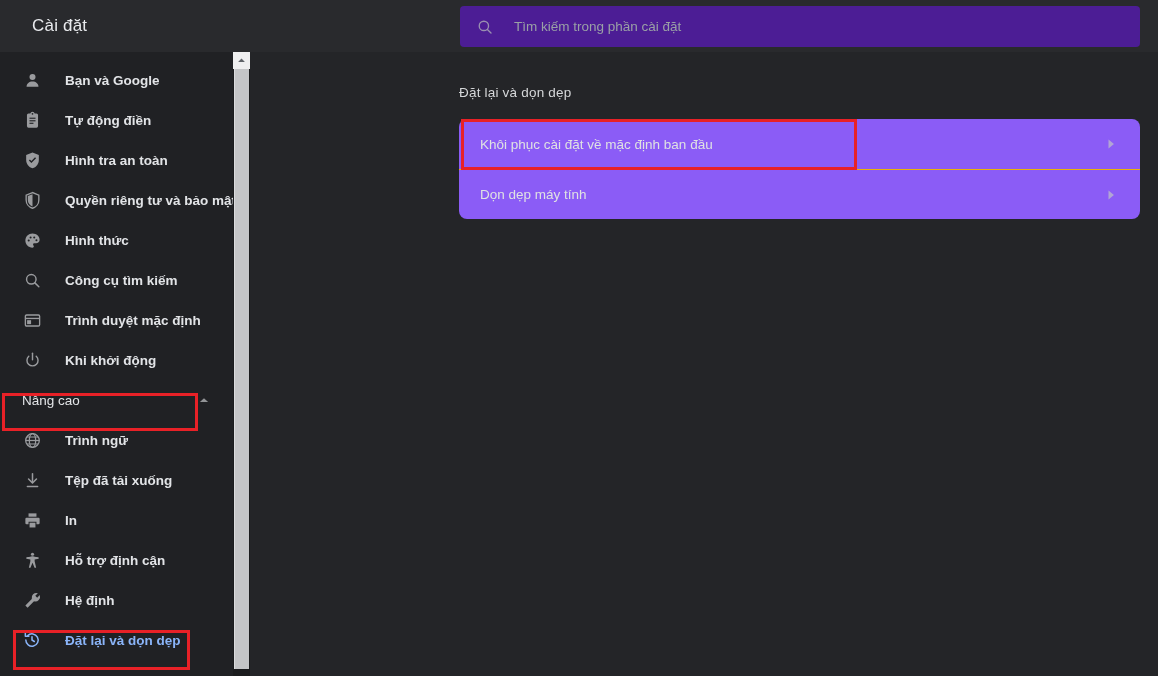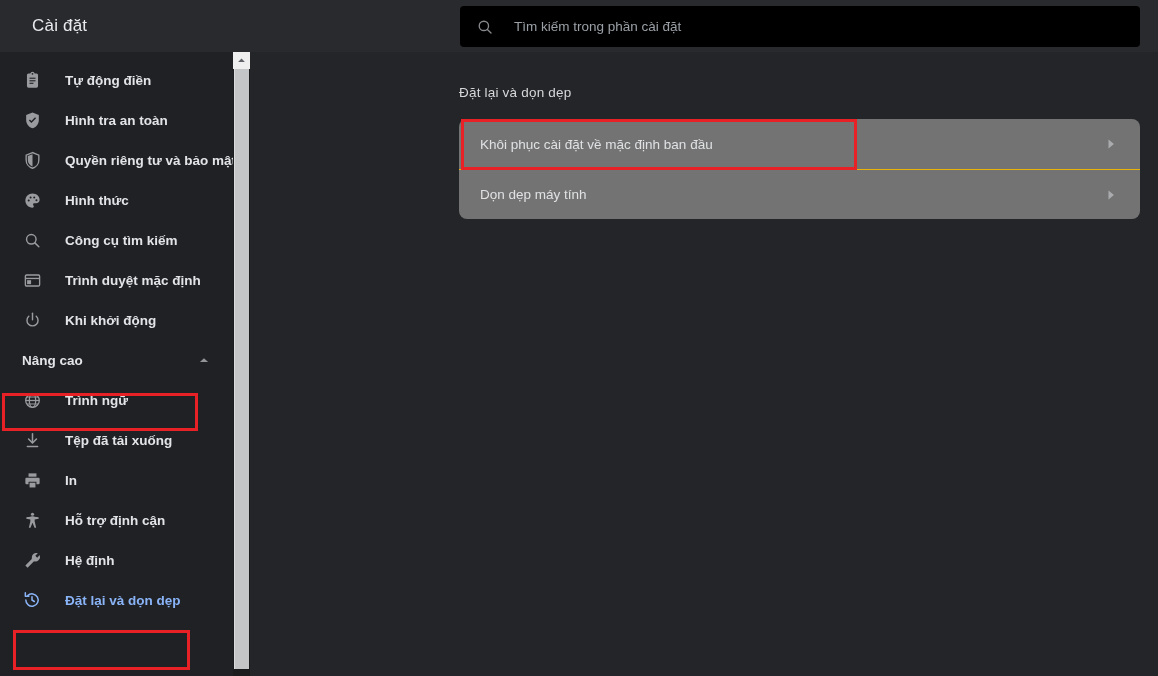--- a/index.html
+++ b/index.html
@@ -36,21 +36,21 @@
     color: #e8eaed;
     letter-spacing: .2px;
     white-space: nowrap;
   }
   .search-wrap {
     position: absolute;
     left: 460px;
     top: 6px;
     width: 680px;
     height: 41px;
-    background: #000000;
+    background: #4c1d95;
     border-radius: 4px;
     display: flex;
     align-items: center;
     padding-left: 16px;
   }
   .search-icon {
     width: 18px; height: 18px;
     flex: 0 0 18px;
     opacity: .75;
   }
@@ -103,21 +103,21 @@
   .nav-item.active .ic { opacity: 1; }
 
   .nav-group {
     position: relative;
     display: flex;
     align-items: center;
     height: 40px;
     padding-left: 22px;
     color: #e2e4e7;
     font-size: 13.5px;
-    font-weight: bold;
+    font-weight: normal;
     cursor: pointer;
   }
   .nav-group .chev {
     position: absolute;
     right: 22px;
     top: 50%;
     transform: translateY(-50%);
     width: 14px; height: 14px;
     opacity: .75;
   }
@@ -169,21 +169,21 @@
     top: 33px;
     font-size: 13.5px;
     color: #d6d8da;
     letter-spacing: .2px;
   }
   .card {
     position: absolute;
     left: 209px;
     top: 67px;
     width: 681px;
-    background: #737373;
+    background: #8b5cf6;
     border-radius: 8px;
     overflow: hidden;
   }
   .card-row {
     position: relative;
     height: 50px;
     display: flex;
     align-items: center;
     padding-left: 21px;
     color: #dfe1e3;
@@ -215,20 +215,29 @@
           <line x1="15.2" y1="15.2" x2="20" y2="20" stroke="#b3b6ba" stroke-width="1.8" stroke-linecap="round"></line>
         </svg>
       </span>
       <input class="search-input" type="text" placeholder="Tìm kiếm trong phần cài đặt" style="">
     </div>
   </div>
 
   <div class="sidebar">
     <div class="nav-list">
 
+      <div class="nav-item">
+        <span class="ic">
+          <svg viewBox="0 0 24 24" width="19" height="19" fill="#c9cbce">
+            <circle cx="12" cy="7.5" r="3.8"></circle>
+            <path d="M4.5 20c0-4.1 3.4-6.6 7.5-6.6s7.5 2.5 7.5 6.6z"></path>
+          </svg>
+        </span>
+        <span>Bạn và Google</span>
+      </div>
 
       <div class="nav-item">
         <span class="ic">
           <svg viewBox="0 0 24 24" width="19" height="19" fill="#c9cbce">
             <path d="M17 3h-2.2a2.9 2.9 0 0 0-5.6 0H7a2 2 0 0 0-2 2v14a2 2 0 0 0 2 2h10a2 2 0 0 0 2-2V5a2 2 0 0 0-2-2zm-5-.6a1.1 1.1 0 1 1 0 2.2 1.1 1.1 0 0 1 0-2.2z"></path>
             <rect x="8.2" y="8.4" width="7.6" height="1.5" fill="#2b2c2f"></rect>
             <rect x="8.2" y="11.6" width="7.6" height="1.5" fill="#2b2c2f"></rect>
             <rect x="8.2" y="14.8" width="5" height="1.5" fill="#2b2c2f"></rect>
           </svg>
         </span>

